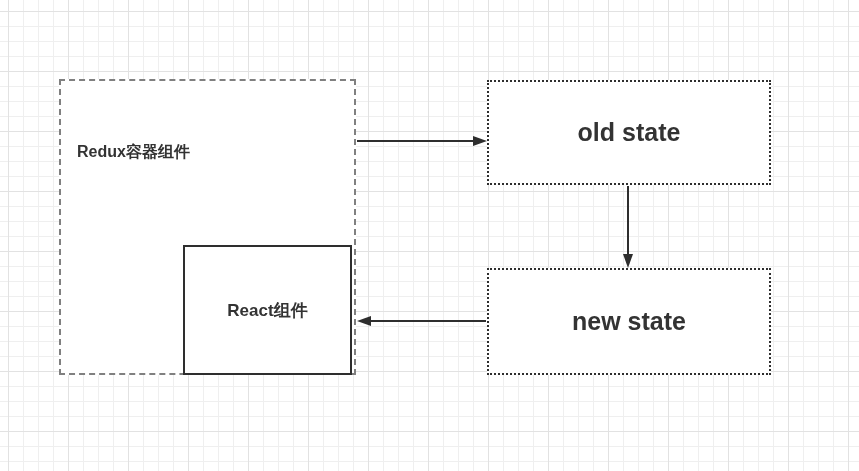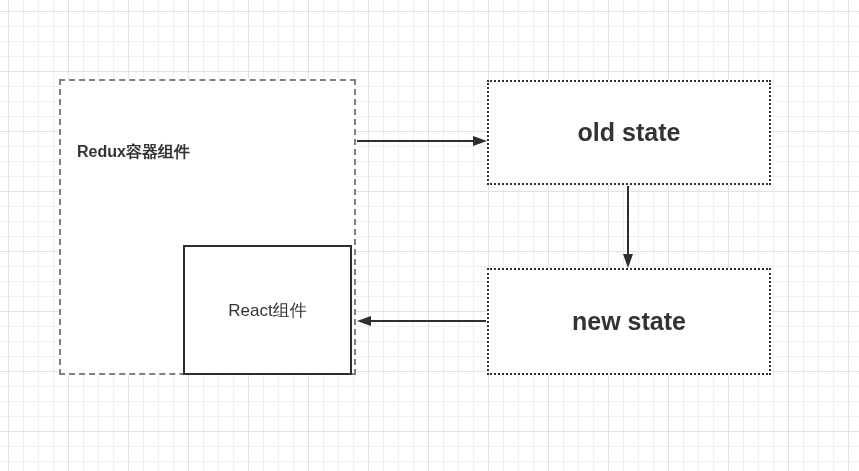--- a/index.html
+++ b/index.html
@@ -53,21 +53,21 @@
     margin-top: 48px;
   }
 
   .node-react {
     left: 122px;
     top: 164px;
     width: 169px;
     height: 130px;
     border: 2px solid #2e2e2e;
     font-size: 17px;
-    font-weight: normal;
+    font-weight: bold;
   }
 
   .node-state {
     width: 284px;
     height: 105px;
     border: 2px dotted #2e2e2e;
     font-size: 25px;
     font-weight: bold;
   }
   .node-old { left: 487px; top: 80px; }

